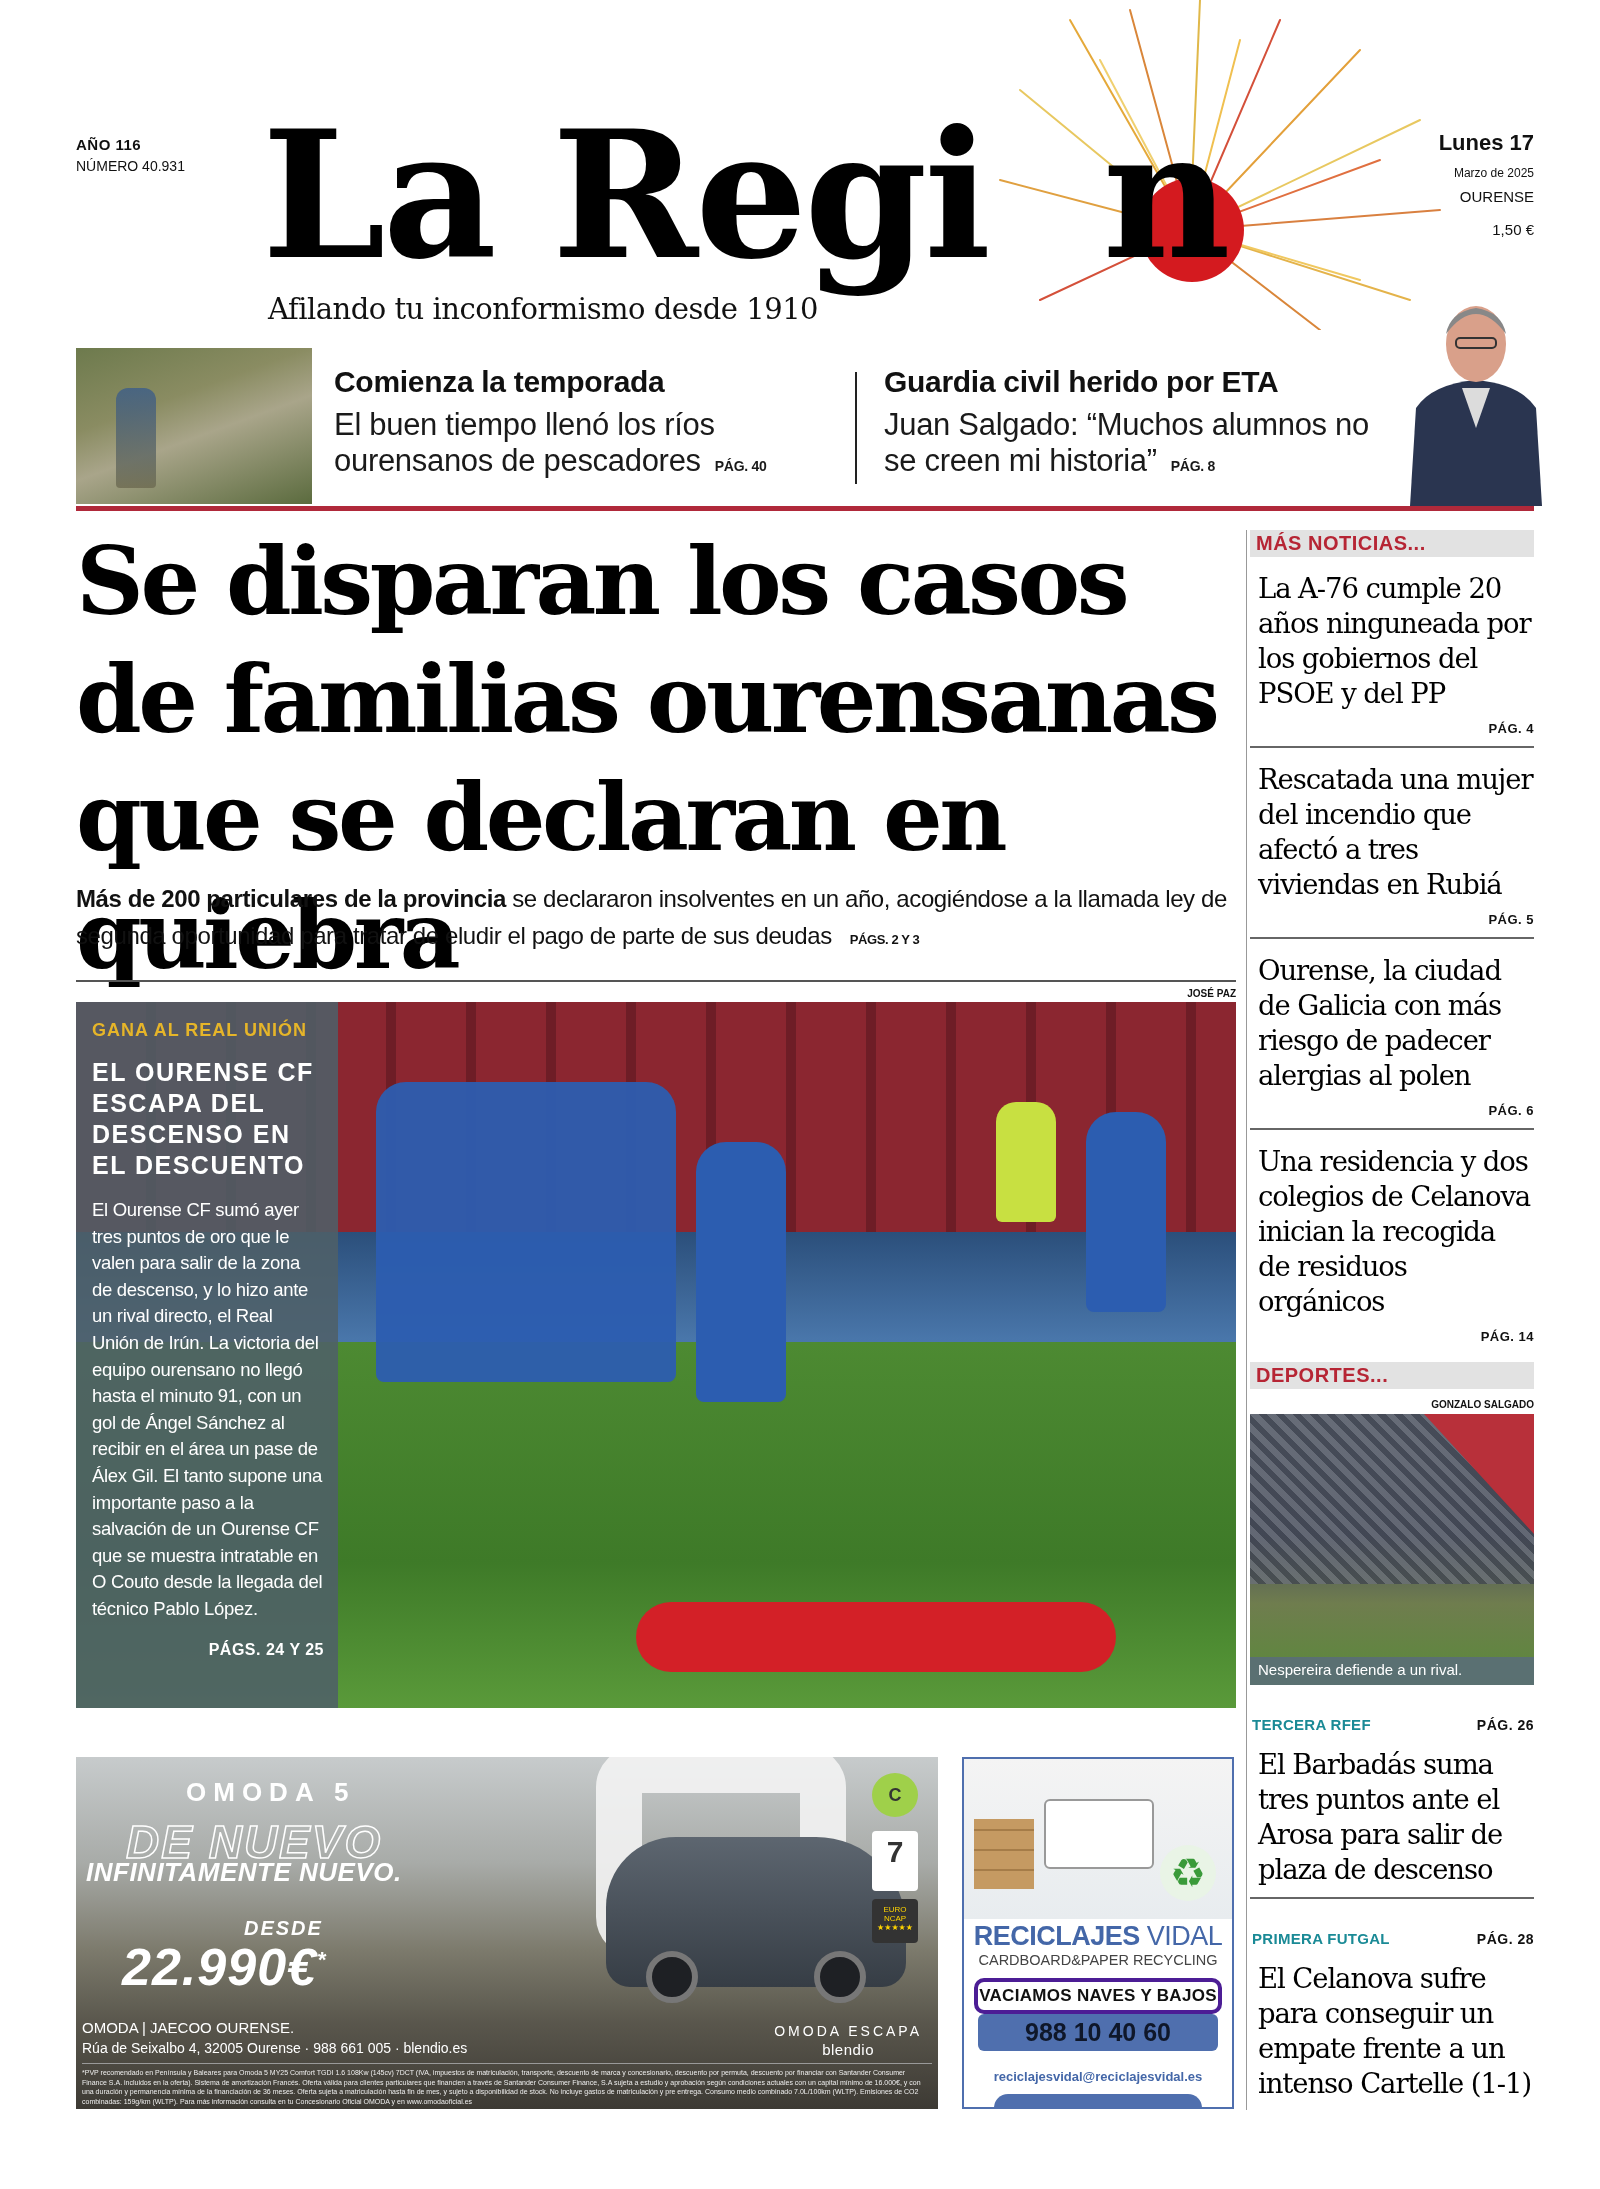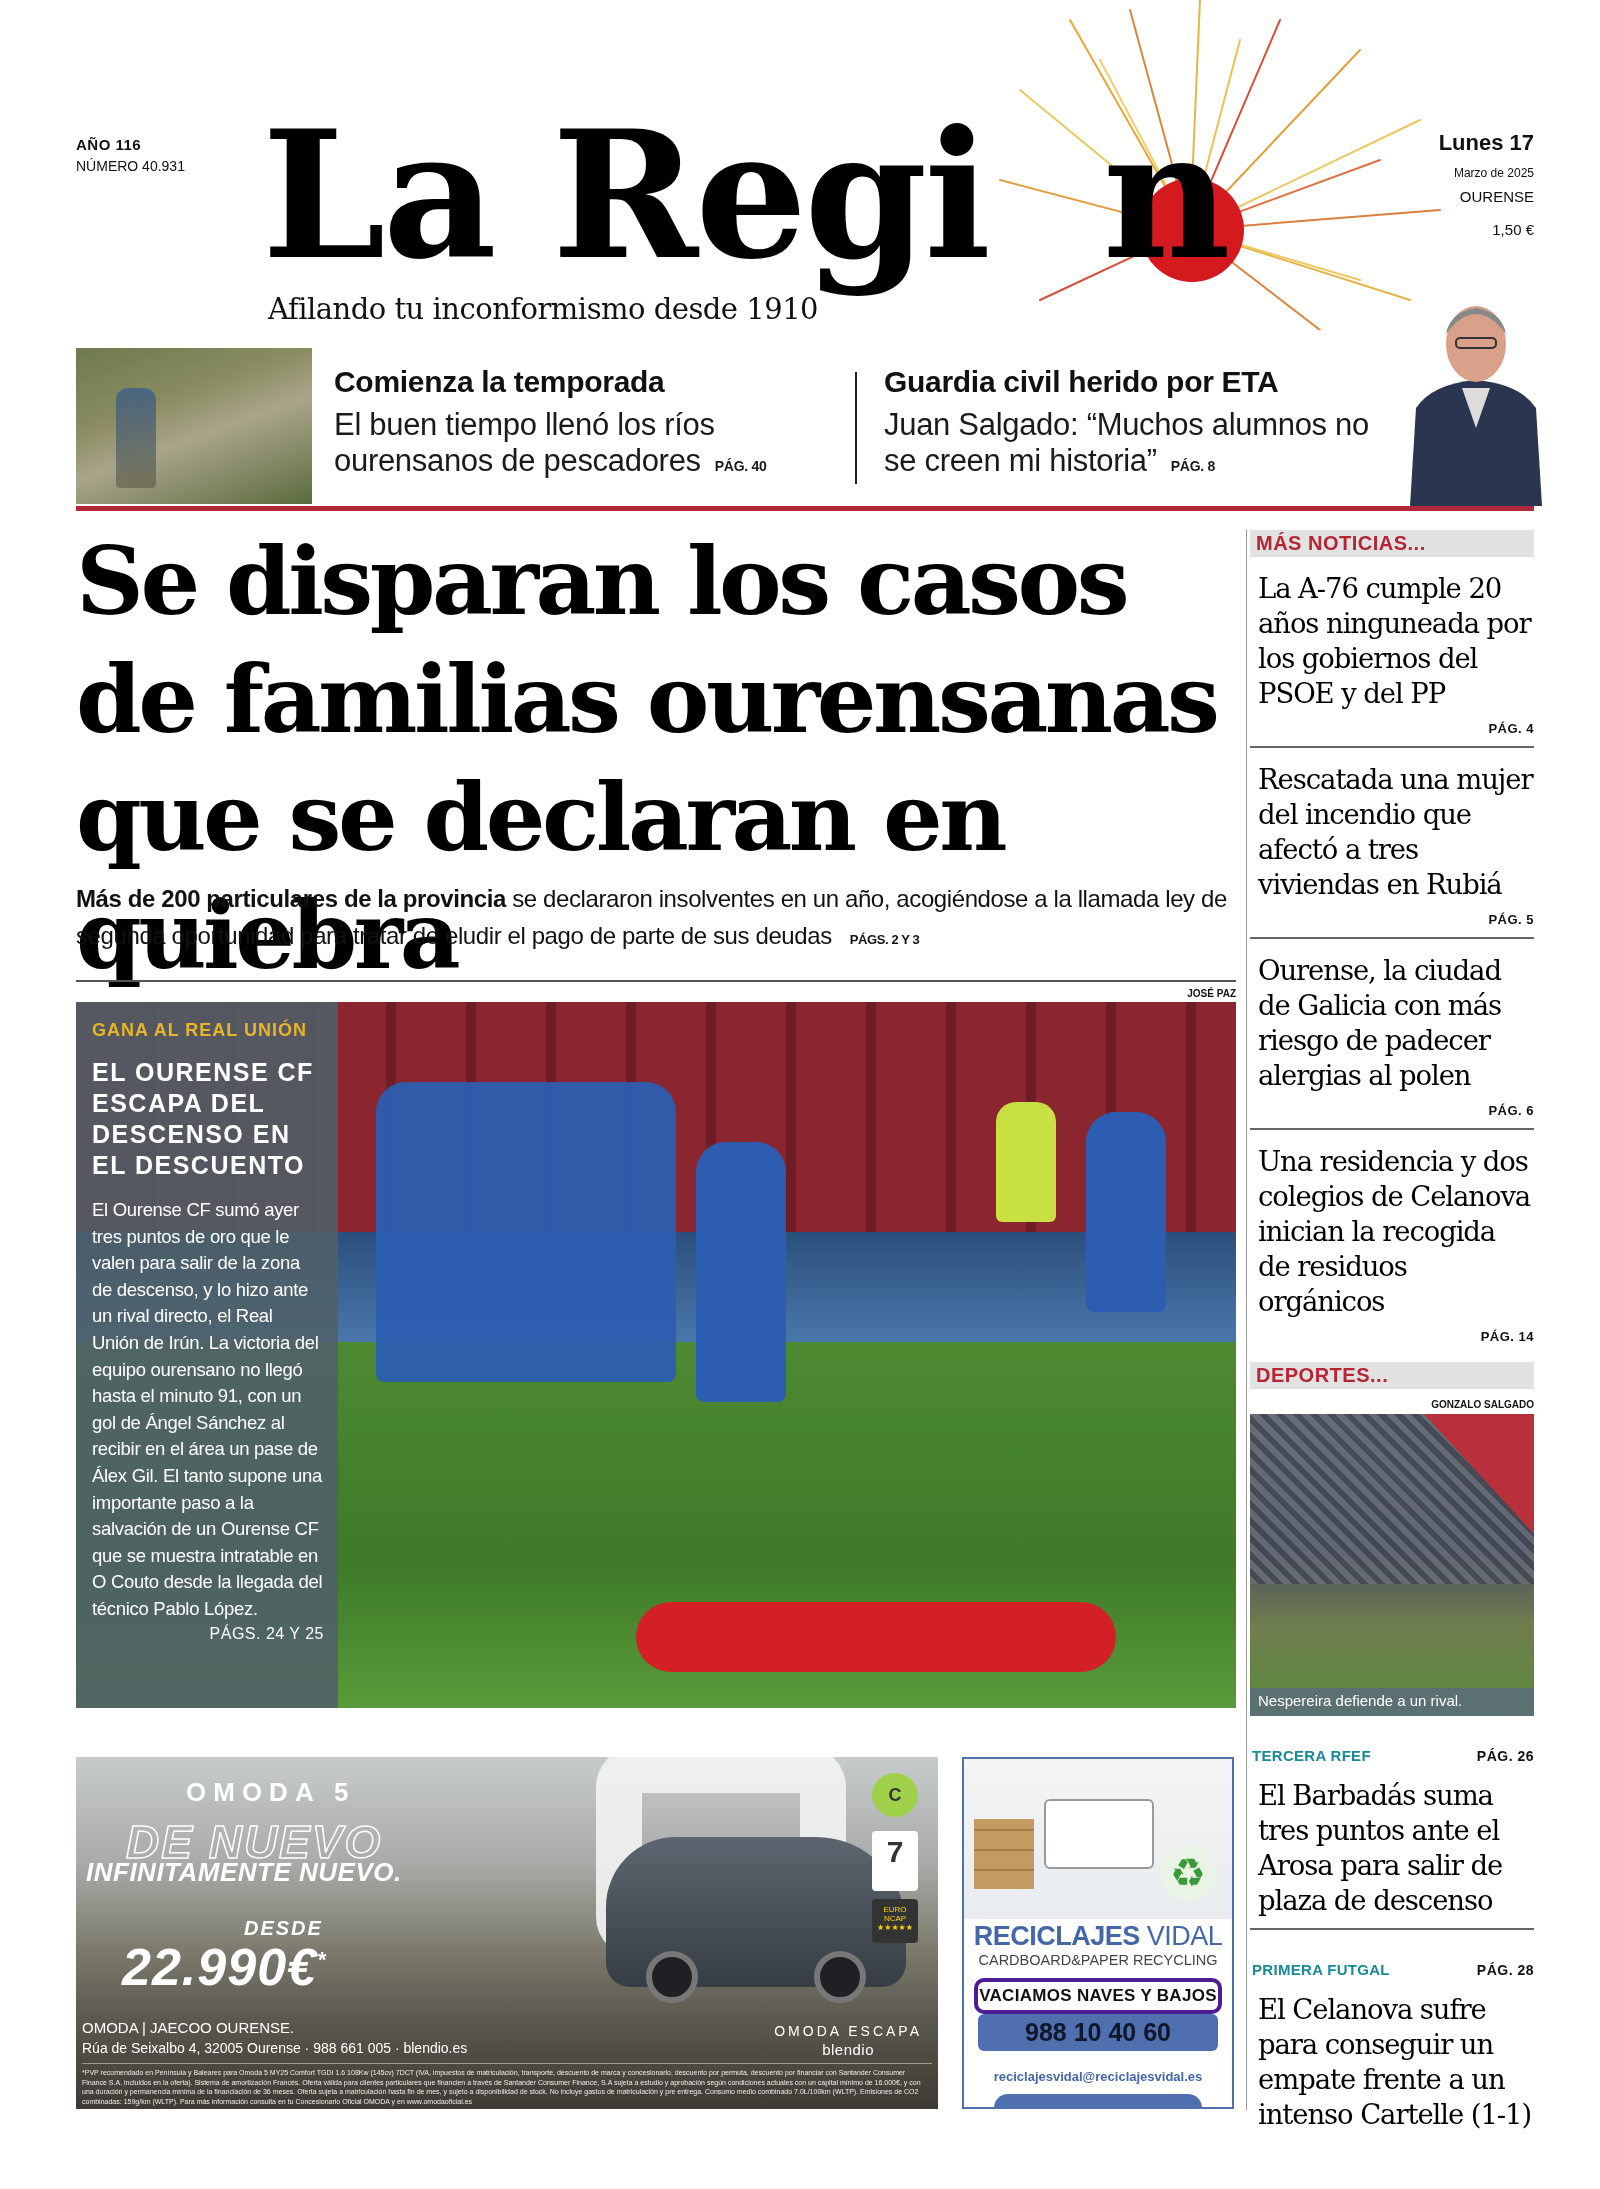--- a/index.html
+++ b/index.html
@@ -49,32 +49,32 @@
   .sport-photo .stands { position: absolute; left: 0; top: 0; width: 100%; height: 250px; background: repeating-linear-gradient(90deg,#8b2630 0 70px,#6e1d26 70px 80px); }
   .sport-photo .wall { position: absolute; left: 0; top: 230px; width: 100%; height: 120px; background: linear-gradient(#2b4f7b,#4d7bb0); }
   .sport-photo .pitch { position: absolute; left: 0; top: 340px; width: 100%; height: 366px; background: linear-gradient(#4d8a32,#3e7a28 60%,#5a9a3a); }
   .sport-photo .player { position: absolute; border-radius: 30px 30px 8px 8px; background: #2c5db0; }
   .sport-photo .down { position: absolute; left: 560px; top: 600px; width: 480px; height: 70px; background: #d32027; border-radius: 40px; }
   .sport-photo .ref { position: absolute; left: 920px; top: 100px; width: 60px; height: 120px; background: #c8e041; border-radius: 20px 20px 6px 6px; }
   .sport-overlay { left: 76px; top: 1002px; width: 262px; height: 706px; background: rgba(78,96,104,0.88); padding: 18px 14px 0 16px; color: #fff; }
   .sport-overlay .kicker { color: #e6b529; font-size: 18px; font-weight: bold; letter-spacing: 1px; }
   .sport-overlay .title { font-size: 25px; font-weight: bold; line-height: 31px; letter-spacing: 1.5px; margin-top: 16px; text-transform: uppercase; }
   .sport-overlay .body { font-size: 18.5px; line-height: 26.6px; margin-top: 16px; letter-spacing: -0.3px; }
-  .sport-overlay .pag { text-align: right; font-size: 16px; font-weight: normal; letter-spacing: 0.5px; margin-top: 2px; }
+  .sport-overlay .pag { text-align: right; font-size: 16px; font-weight: bold; letter-spacing: 0.5px; margin-top: 18px; }
 
   
   .sidebar { left: 1250px; top: 530px; width: 284px; }
   .side-label { background: #e2e2e2; color: #b62534; font-weight: bold; font-size: 20px; padding: 2px 6px; letter-spacing: 0.5px; }
   .side-item h4 { font-family: "DejaVu Serif", serif; font-weight: normal; font-size: 27.5px; line-height: 35px; letter-spacing: -1.1px; margin-top: 14px; padding-left: 8px; color: #000; }
   .side-item .pag { text-align: right; font-size: 13px; font-weight: bold; margin-top: 10px; letter-spacing: 0.5px; }
   .side-item .rule { height: 2px; background: #666; margin-top: 10px; }
   .side-vline { left: 1246px; top: 530px; width: 1px; height: 1580px; background: #999; }
 
   .dep-credit { text-align: right; font-size: 10px; font-weight: bold; margin-top: 10px; }
-  .dep-photo { height: 302px; margin-top: 4px; position: relative; overflow: hidden; background: linear-gradient(#5c6470 0%,#4b5060 45%,#6f7d4e 70%,#5a8a3a 100%); }
+  .dep-photo { height: 271px; margin-top: 4px; position: relative; overflow: hidden; background: linear-gradient(#5c6470 0%,#4b5060 45%,#6f7d4e 70%,#5a8a3a 100%); }
   .dep-photo .crowd { position: absolute; left: 0; top: 0; width: 100%; height: 170px; background: repeating-linear-gradient(45deg,#6a6f7a 0 6px,#3f4450 6px 12px); opacity: .75; }
   .dep-photo .redflag { position: absolute; right: 0; top: 0; width: 110px; height: 120px; background: #b8303a; clip-path: polygon(0 0,100% 0,100% 100%); }
   .dep-photo .caption { position: absolute; left: 0; bottom: 0; width: 100%; height: 28px; background: rgba(90,110,120,.9); color: #fff; font-size: 15px; padding: 4px 8px; }
   .section-row { display: flex; justify-content: space-between; align-items: baseline; margin-top: 22px; padding-left: 2px; }
   .section-row .sec { color: #1a8a96; font-size: 15px; font-weight: bold; letter-spacing: 0.3px; }
   .section-row .pag { font-size: 14px; font-weight: bold; }
 
   
   .ad-omoda { left: 76px; top: 1757px; width: 862px; height: 352px; overflow: hidden; background: linear-gradient(180deg,#c7cbcc 0%,#a8aba8 30%,#7c7a6c 55%,#5a574d 75%,#3d3a34 100%); color: #fff; }
   .ad-omoda .big-o { position: absolute; left: 520px; top: -10px; width: 250px; height: 210px; border: 46px solid #f3f3f3; border-radius: 40px; opacity: .9; clip-path: polygon(0 0,100% 0,100% 70%,50% 70%,50% 100%,0 100%); }

